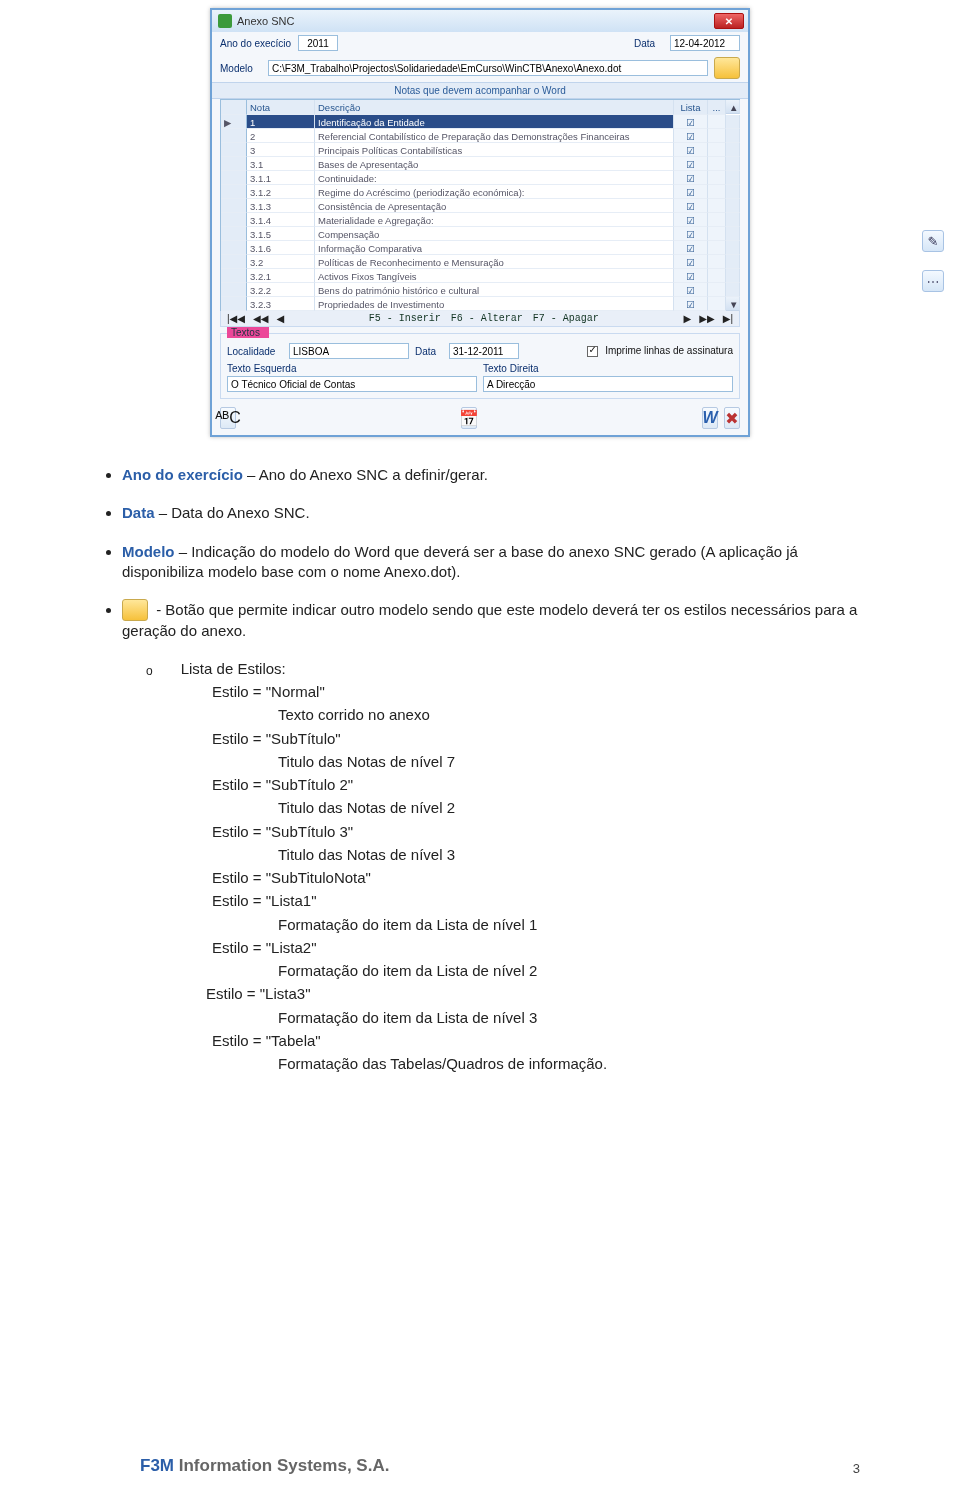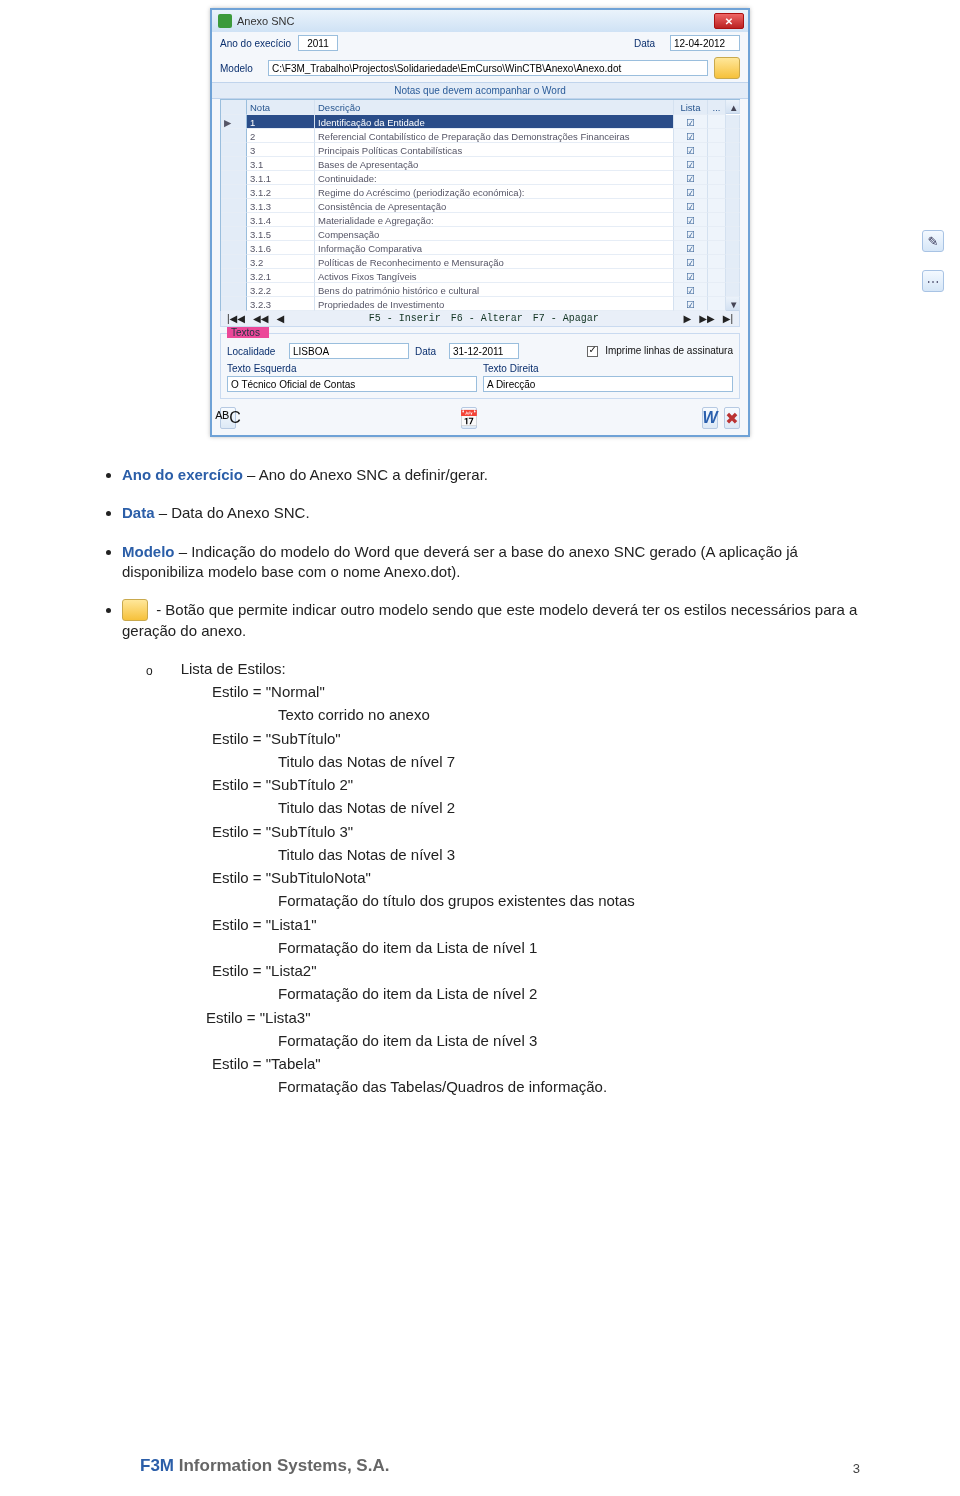--- a/index.html
+++ b/index.html
@@ -327,21 +327,20 @@
       </div>
       <div class="s-item s-title">Estilo = "Normal"</div>
       <div class="s-item s-indent">Texto corrido no anexo</div>
       <div class="s-item s-title">Estilo = "SubTítulo"</div>
       <div class="s-item s-indent">Titulo das Notas de nível 7</div>
       <div class="s-item s-title">Estilo = "SubTítulo 2"</div>
       <div class="s-item s-indent">Titulo das Notas de nível 2</div>
       <div class="s-item s-title">Estilo = "SubTítulo 3"</div>
       <div class="s-item s-indent">Titulo das Notas de nível 3</div>
       <div class="s-item s-title">Estilo = "SubTituloNota"</div>
-      <div class="s-item s-indent">Formatação do título dos grupos existentes das notas</div>
       <div class="s-item s-title">Estilo = "Lista1"</div>
       <div class="s-item s-indent">Formatação do item da Lista de nível 1</div>
       <div class="s-item s-title">Estilo = "Lista2"</div>
       <div class="s-item s-indent">Formatação do item da Lista de nível 2</div>
       <div class="s-item s-title" style="margin-left:60px">Estilo = "Lista3"</div>
       <div class="s-item s-indent">Formatação do item da Lista de nível 3</div>
       <div class="s-item s-title">Estilo = "Tabela"</div>
       <div class="s-item s-indent">Formatação das Tabelas/Quadros de informação.</div>
     </div>
   </div>

